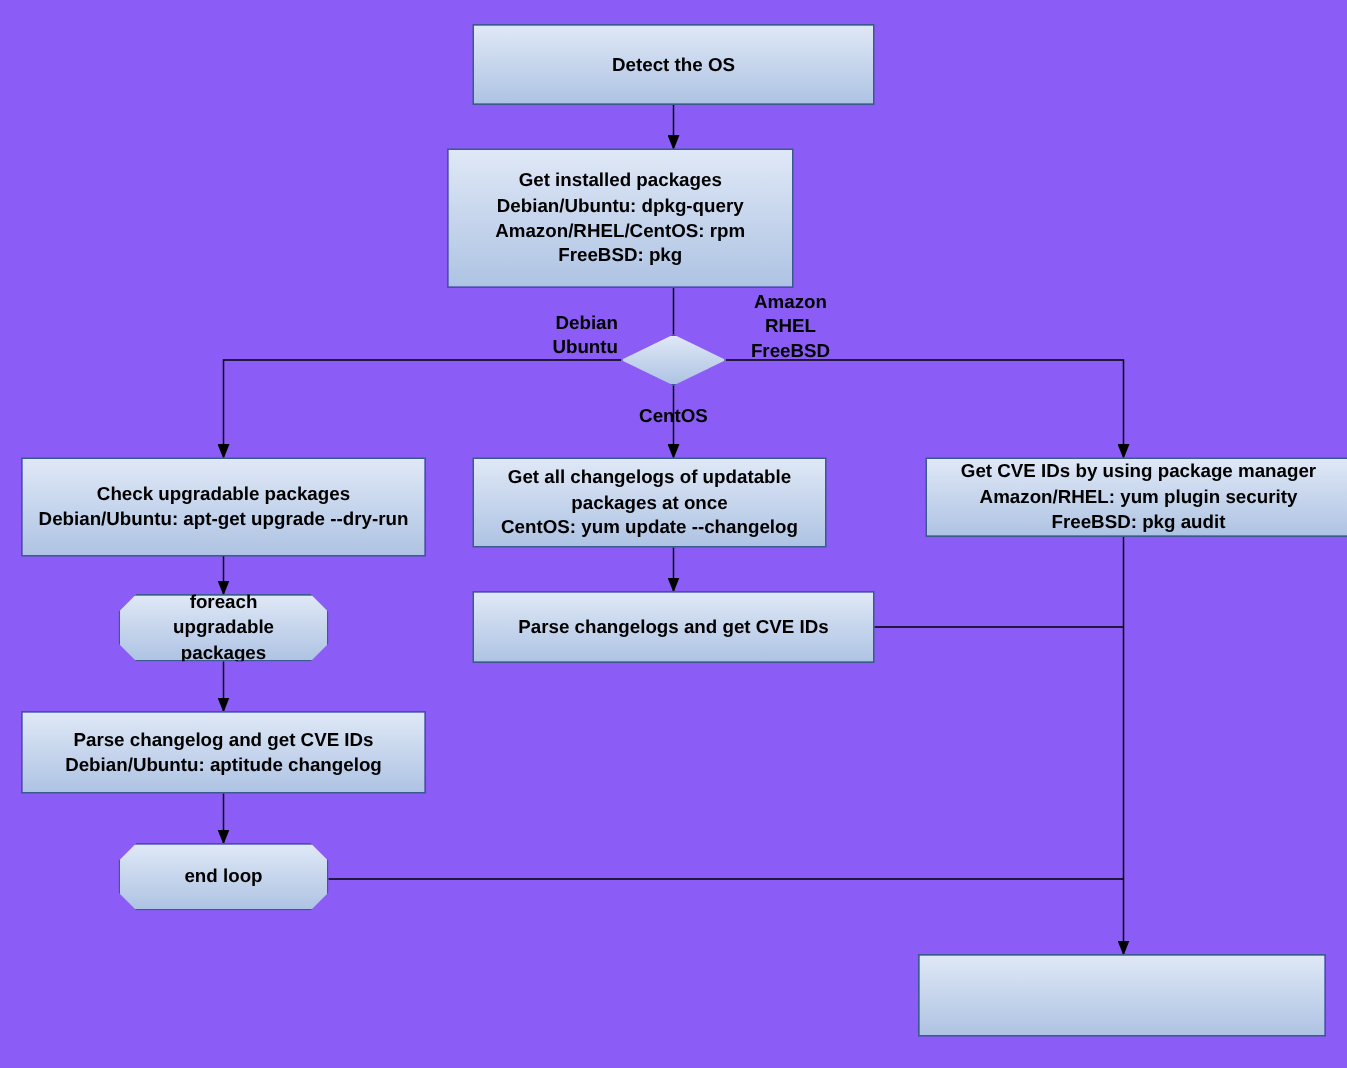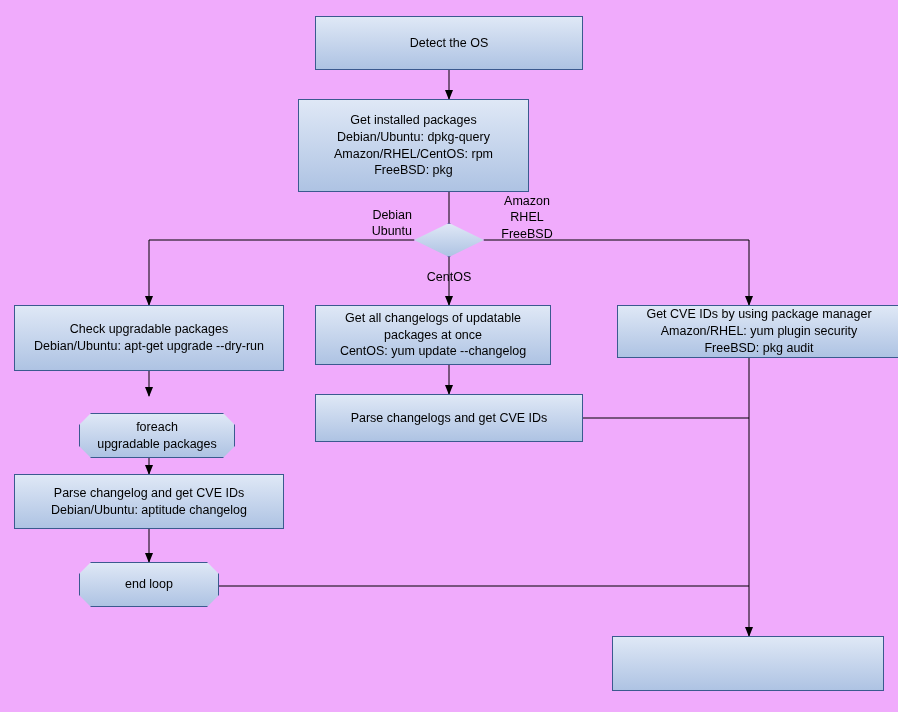--- a/index.html
+++ b/index.html
@@ -7,22 +7,23 @@
     padding: 0;
     background: #ffffff;
   }
   body {
     font-family: "Liberation Sans", sans-serif;
   }
   #canvas {
     position: relative;
     width: 898px;
     height: 712px;
-    background: #f0abfc;
+    background: #8b5cf6;
     overflow: hidden;
+    font-weight: bold;
   }
   svg.lines {
     position: absolute;
     left: 0;
     top: 0;
     width: 898px;
     height: 712px;
     pointer-events: none;
   }
   .node {
@@ -135,21 +136,21 @@
     <div class="inner">Get all changelogs of updatable packages at once
 CentOS: yum update --changelog</div>
   </div>
 
   <div class="node" style="left:617px; top:305px; width:284px; height:53px;">
     <div class="inner">Get CVE IDs by using package manager
 Amazon/RHEL: yum plugin security
 FreeBSD: pkg audit</div>
   </div>
 
-  <div class="node loop" style="left:79px; top:396px; width:156px; height:45px;margin-top:17px;">
+  <div class="node loop" style="left:79px; top:396px; width:140px; height:45px;">
     <div class="inner">foreach
 upgradable  packages</div>
   </div>
 
   <div class="node" style="left:315px; top:394px; width:268px; height:48px;">
     <div class="inner">Parse changelogs and get CVE IDs</div>
   </div>
 
   <div class="node" style="left:14px; top:474px; width:270px; height:55px;">
     <div class="inner">Parse changelog and get  CVE IDs

